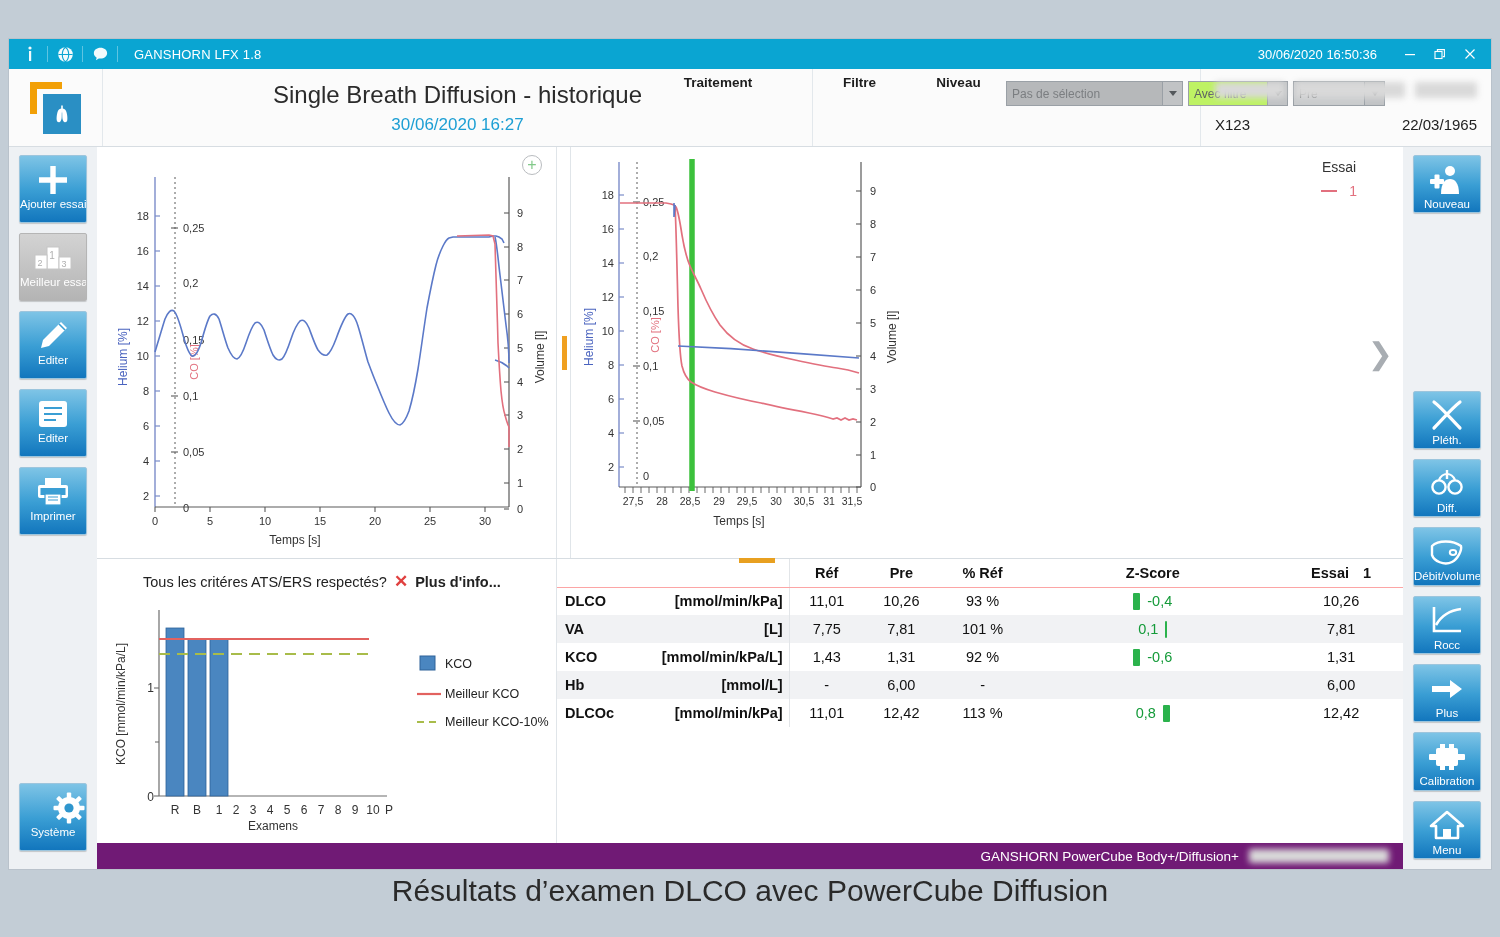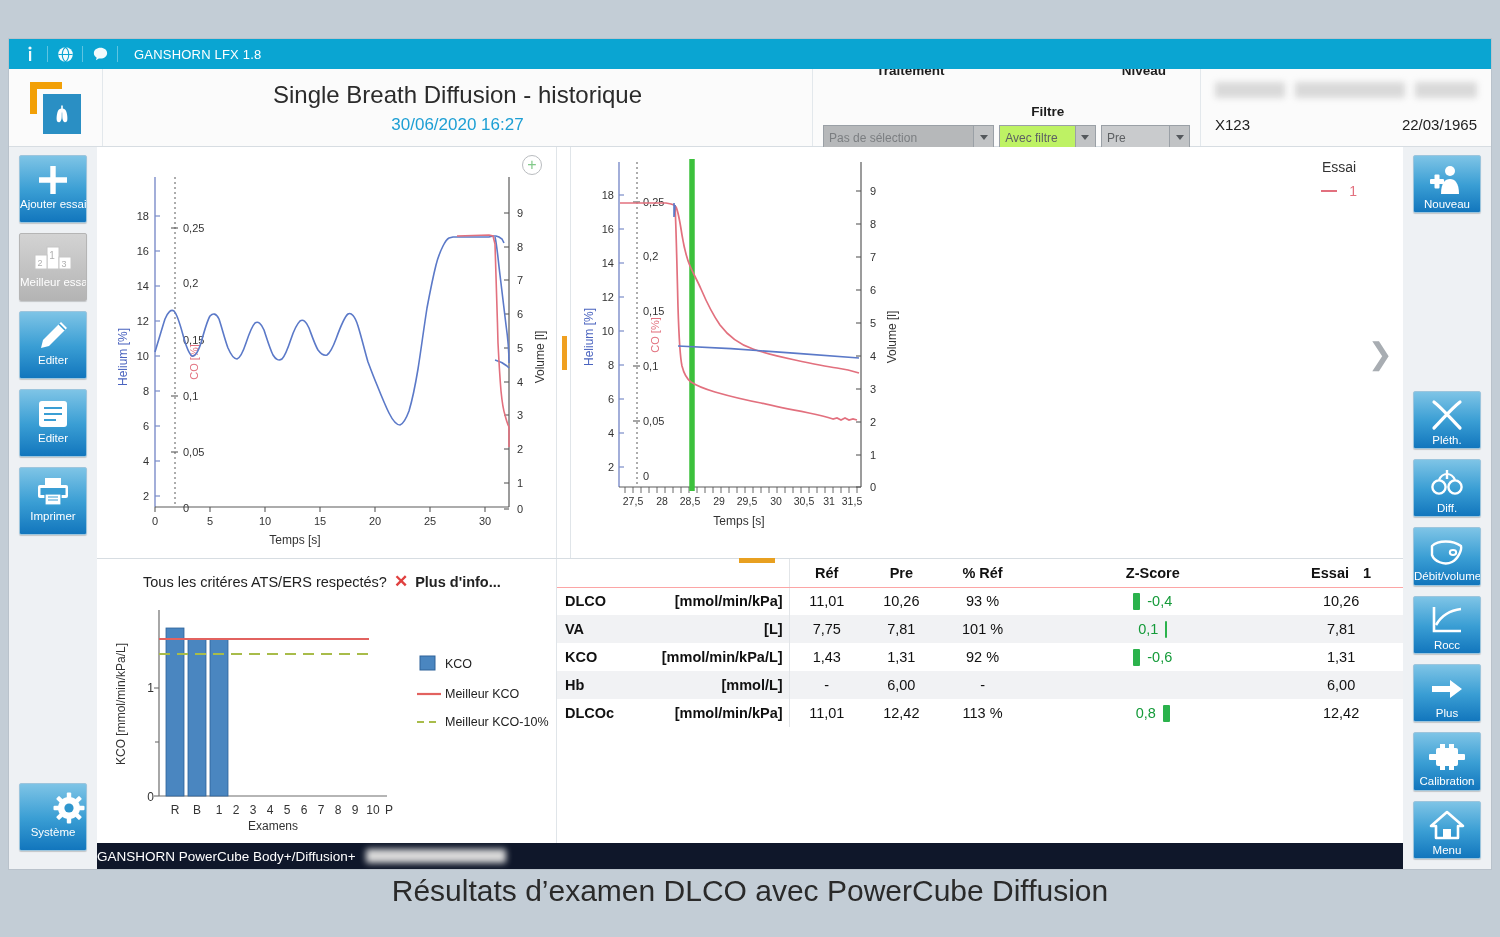--- a/index.html
+++ b/index.html
@@ -76,26 +76,26 @@
   .title-cell {
     flex: 1; display: flex; flex-direction: column;
     align-items: center; justify-content: center;
     border-right: 1px solid #e3e8ec;
   }
   .exam-title { font-size: 24px; color: #2b2b2b; font-weight: 400; }
   .exam-date { font-size: 17px; color: #1d9fd4; margin-top: 6px; }
 
   .controls-cell {
     width: 388px; padding: 6px 10px 8px 10px;
-    display: flex; flex-direction: column; justify-content: center;
+    display: flex; flex-direction: row; justify-content: center;
     border-right: 1px solid #e3e8ec;
   }
   .ctl-labels { display: flex; font-size: 13.5px; font-weight: bold; color: #1d1d1d; }
   .ctl-labels .l1 { width: 180px; text-align: center; }
-  .ctl-labels .l2 { width: 103px; text-align: center; margin-top: 41px; }
+  .ctl-labels .l2 { width: 103px; text-align: center; }
   .ctl-labels .l3 { width: 95px; text-align: center; }
   .ctl-row { display: flex; margin-top: 6px; gap: 5px; }
   .combo {
     display: flex; height: 25px; border: 1px solid #9aa0a6;
     background: #b6b8ba;
   }
   .combo.c1 { width: 177px; }
   .combo.c2 { width: 100px; background: #bef264; }
   .combo.c3 { width: 92px; background: #c9cbcd; }
   .combo .txt {
@@ -242,22 +242,22 @@
   .c-z   { width: 196px; text-align: center; }
   .c-es  { width: 96px; text-align: center; }
   .zwrap { display: flex; align-items: center; justify-content: center; gap: 7px; }
   .zbar { width: 7px; height: 17px; background: #2bb24c; border-radius: 1px; }
   .zbar.thin { width: 2px; background: #2bb24c; }
   .zval { color: #159b3a; }
   .hdr-essai { display: flex; justify-content: center; gap: 14px; }
 
   
   .statusbar {
-    height: 26px; flex: 0 0 26px; background: #0f172a;
-    display: flex; align-items: center; 
+    height: 26px; flex: 0 0 26px; background: #701a75;
+    display: flex; align-items: center; justify-content: flex-end;
     color: #fff; font-size: 13.5px; padding-right: 14px; gap: 10px;
   }
   .sb-blur { width: 140px; height: 14px; }
 
   .caption {
     position: absolute; left: 0; top: 874px; width: 1500px;
     text-align: center; font-size: 30px; color: #2a2a2a;
     font-family: "Liberation Sans", sans-serif;
   }
   svg { overflow: visible; }
@@ -287,20 +287,39 @@
         </div>
         <div class="tb-sep"></div>
         <div class="tb-ico">
           <svg width="17" height="17" viewBox="0 0 20 20">
               <path d="M10 2.2c4.4 0 7.8 2.7 7.8 6.3 0 3.5-3.4 6.3-7.8 6.3-.7 0-1.4-.07-2-.2l-3.4 2.2.9-3.1C3.6 12.6 2.2 10.8 2.2 8.5 2.2 4.9 5.6 2.2 10 2.2z" fill="#fff"></path>
             </svg>
         </div>
         <div class="tb-sep"></div>
       </div>
       <div class="tb-title">GANSHORN LFX 1.8</div>
+      <div class="tb-right">
+        <span class="tb-clock">30/06/2020 16:50:36</span>
+        <div class="tb-btn">
+          <svg width="12" height="12" viewBox="0 0 12 12">
+              <rect x="1" y="6" width="10" height="1.2" fill="#fff"></rect>
+            </svg>
+        </div>
+        <div class="tb-btn">
+          <svg width="12" height="12" viewBox="0 0 12 12">
+              <rect x="1" y="3.5" width="7" height="7" fill="none" stroke="#fff" stroke-width="1.1"></rect>
+              <path d="M3.4 3.2V1.6h7v7H8.8" fill="none" stroke="#fff" stroke-width="1.1"></path>
+            </svg>
+        </div>
+        <div class="tb-btn">
+          <svg width="12" height="12" viewBox="0 0 12 12">
+              <path d="M1.5 1.5 L10.5 10.5 M10.5 1.5 L1.5 10.5" stroke="#fff" stroke-width="1.2"></path>
+            </svg>
+        </div>
+      </div>
     </div>
 
     <div class="header">
 
       <div class="logo-cell">
         <div class="logo">
           <div class="orange"></div>
           <div class="blue">
             <svg width="26" height="26" viewBox="0 0 26 26">
               <path d="M13 4.5 v7" stroke="#fff" stroke-width="1.6" fill="none"></path>

